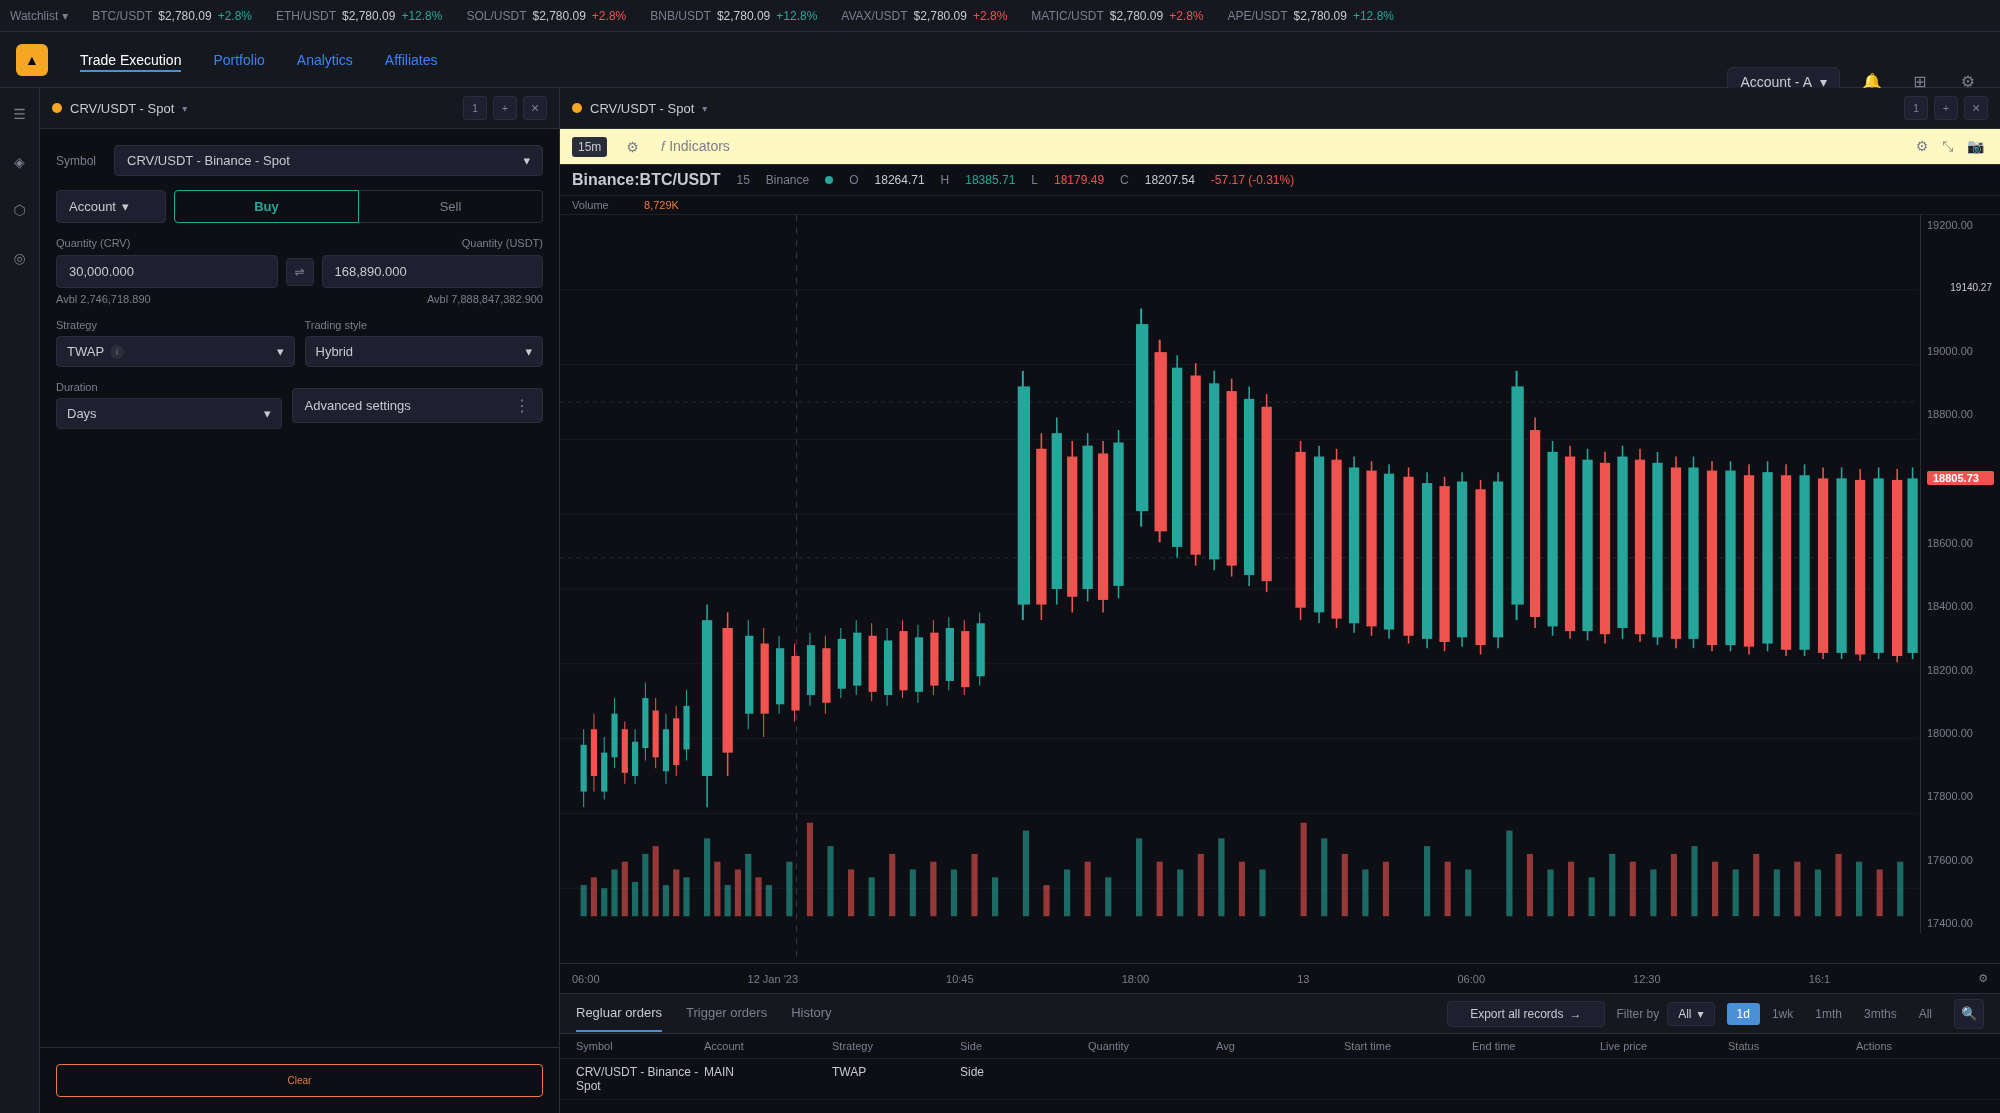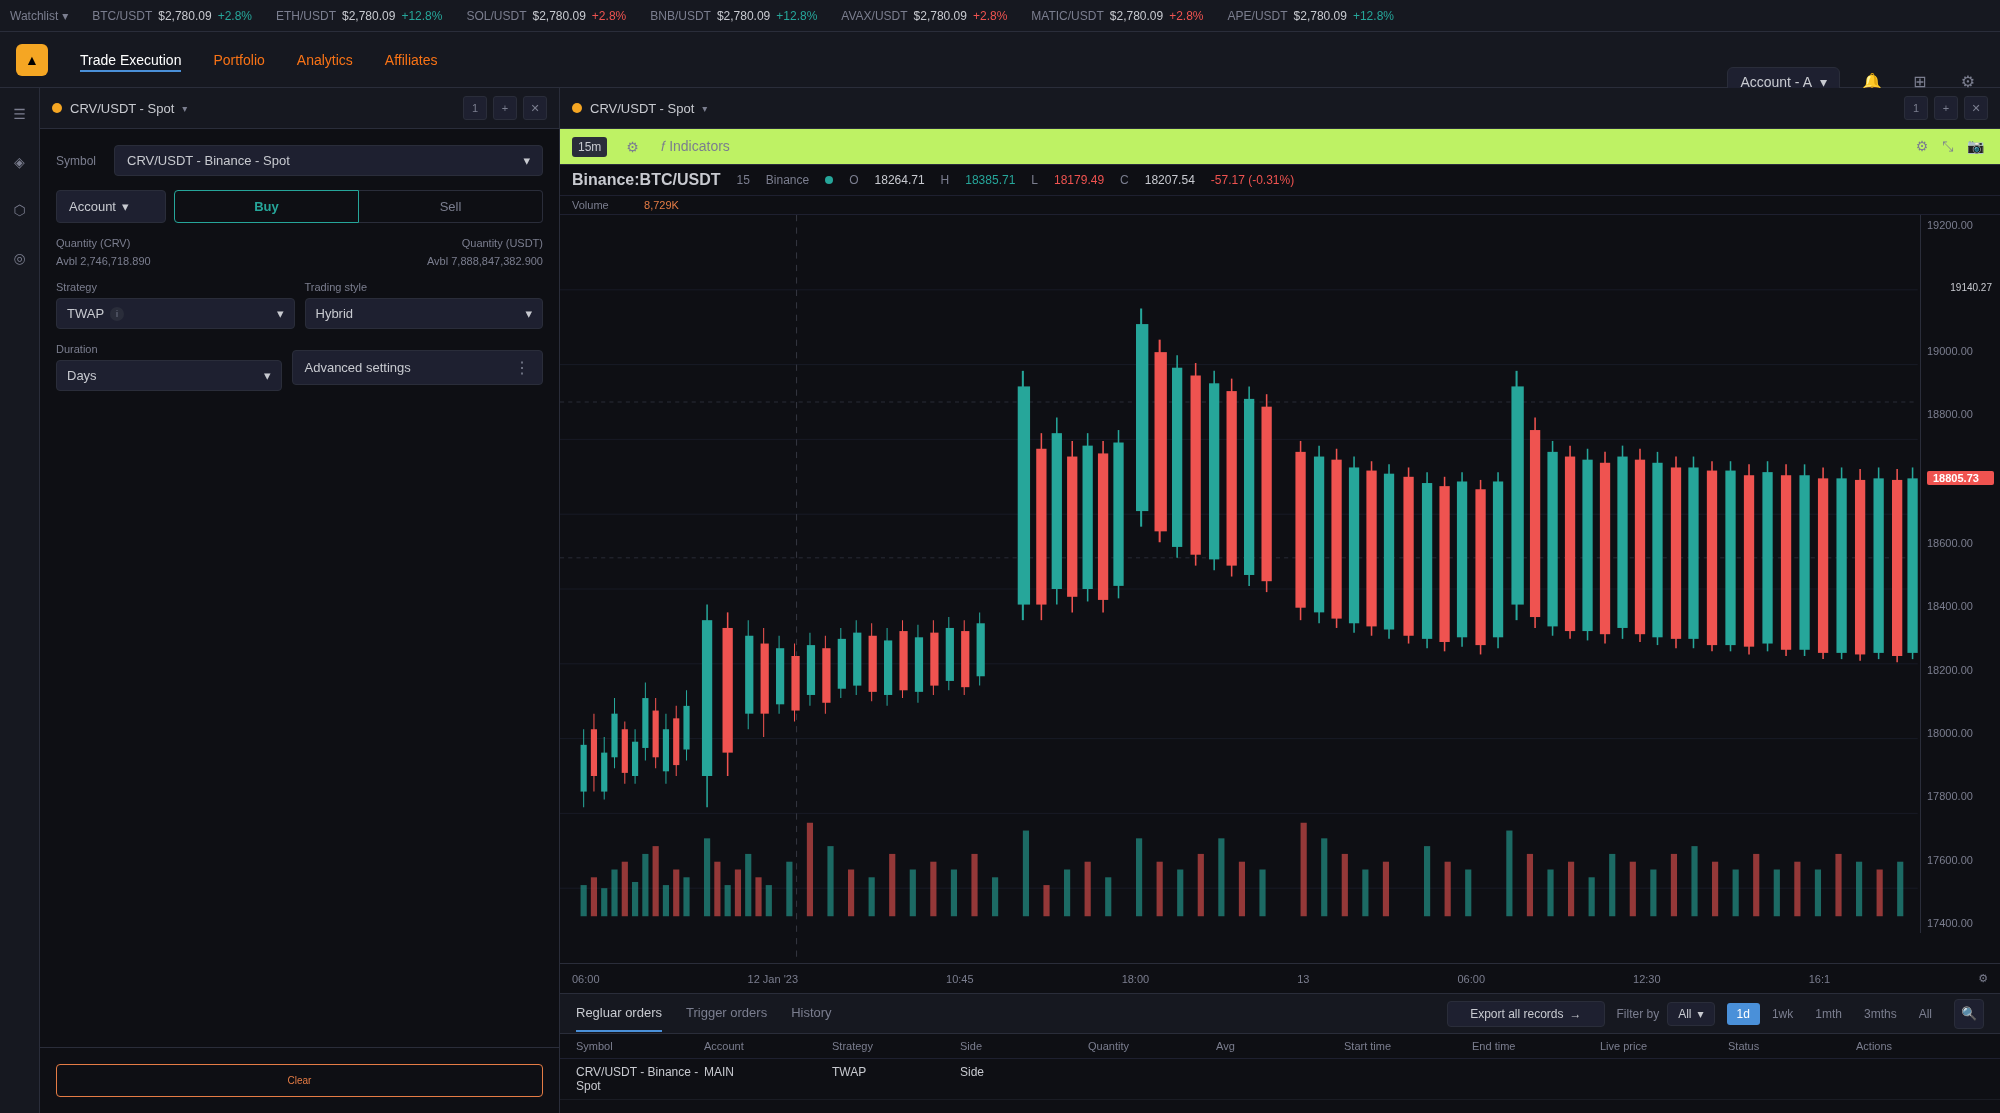--- a/index.html
+++ b/index.html
@@ -60,21 +60,21 @@
       background: #f5a623;
       border-radius: 6px;
       display: flex;
       align-items: center;
       justify-content: center;
       font-weight: bold;
       color: #000;
       font-size: 14px;
     }
     .nav-item {
-      color: #f97316;
+      color: #3b82f6;
       cursor: pointer;
       font-size: 14px;
       padding: 4px 0;
     }
     .nav-item.active { color: #fff; border-bottom: 2px solid #4a90d9; padding-bottom: 2px; }
     .nav-right {
       margin-left: auto;
       display: flex;
       align-items: center;
       gap: 16px;
@@ -712,20 +712,25 @@
           <div class="buy-btn">Buy</div>
           <div class="sell-btn">Sell</div>
         </div>
       </div>
 
       <div class="quantity-section">
         <div class="quantity-labels">
           <span class="qty-label">Quantity (CRV)</span>
           <span class="qty-label">Quantity (USDT)</span>
         </div>
+        <div class="quantity-inputs">
+          <input class="qty-input" type="text" value="30,000.000" style="">
+          <div class="swap-icon">⇌</div>
+          <input class="qty-input" type="text" value="168,890.000" style="">
+        </div>
         <div class="avbl-row">
           <span class="avbl-text">
             <span>Avbl</span>&nbsp;<span>2,746,718.890</span>
           </span>
           <span class="avbl-text">
             <span>Avbl</span>&nbsp;<span>7,888,847,382.900</span>
           </span>
         </div>
       </div>
 
@@ -777,21 +782,21 @@
         <span>CRV/USDT - Spot</span>
         <span class="dropdown-arrow">▾</span>
       </div>
       <div class="panel-actions">
         <div class="panel-btn">1</div>
         <div class="panel-btn">+</div>
         <div class="panel-btn">✕</div>
       </div>
     </div>
 
-    <div class="chart-controls" style="display:flex;align-items:center;gap:16px;padding:6px 12px;border-bottom:1px solid #2a2d3a;background:#bef264;">
+    <div class="chart-controls" style="display:flex;align-items:center;gap:16px;padding:6px 12px;border-bottom:1px solid #2a2d3a;background:#fef9c3;">
       <span class="timeframe-btn active">15m</span>
       <span class="chart-icon-btn">⚙</span>
       <span class="chart-icon-btn">
         <span>𝑓</span>
         <span>Indicators</span>
       </span>
       <div style="margin-left:auto;display:flex;gap:8px;">
         <span class="chart-icon-btn">⚙</span>
         <span class="chart-icon-btn">⤡</span>
         <span class="chart-icon-btn">📷</span>

